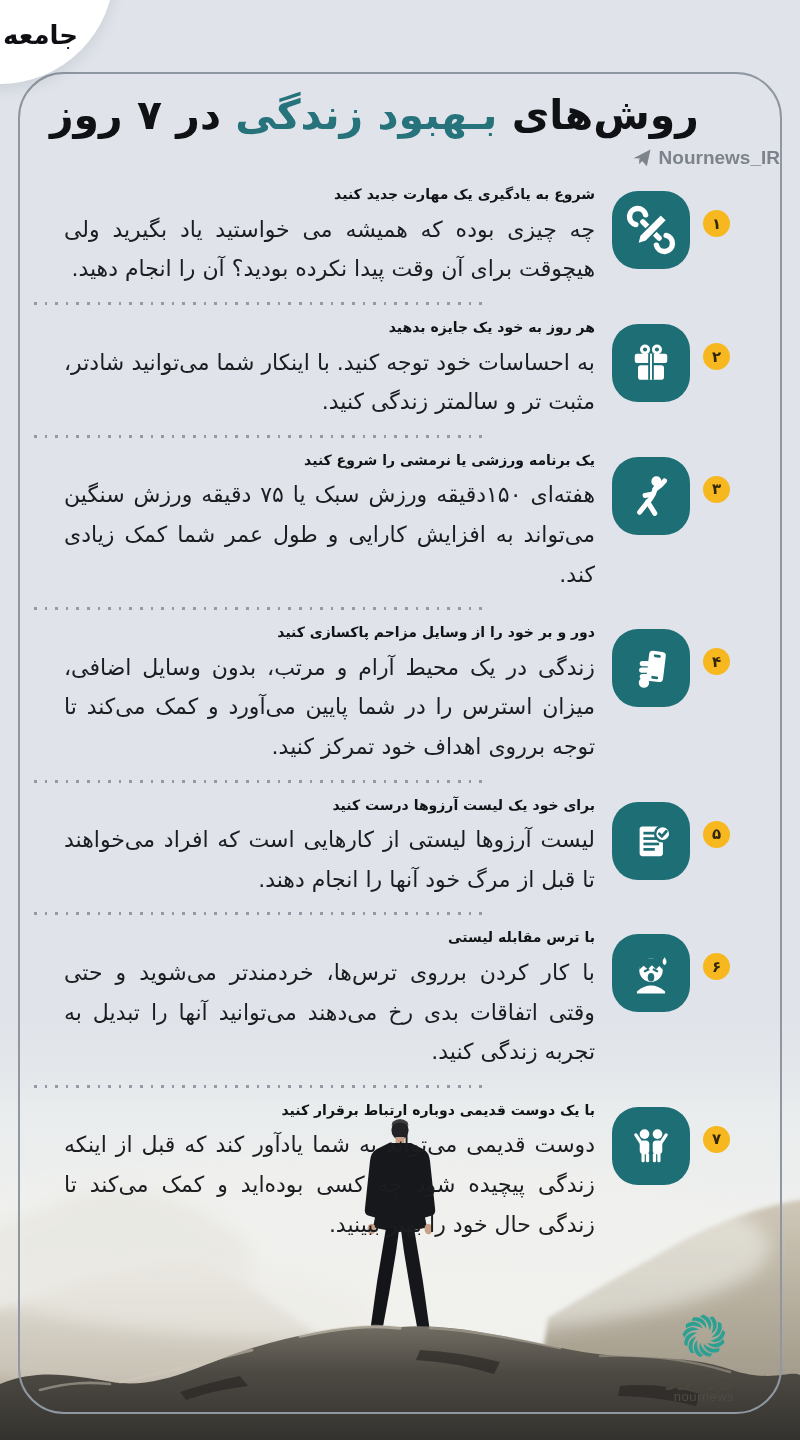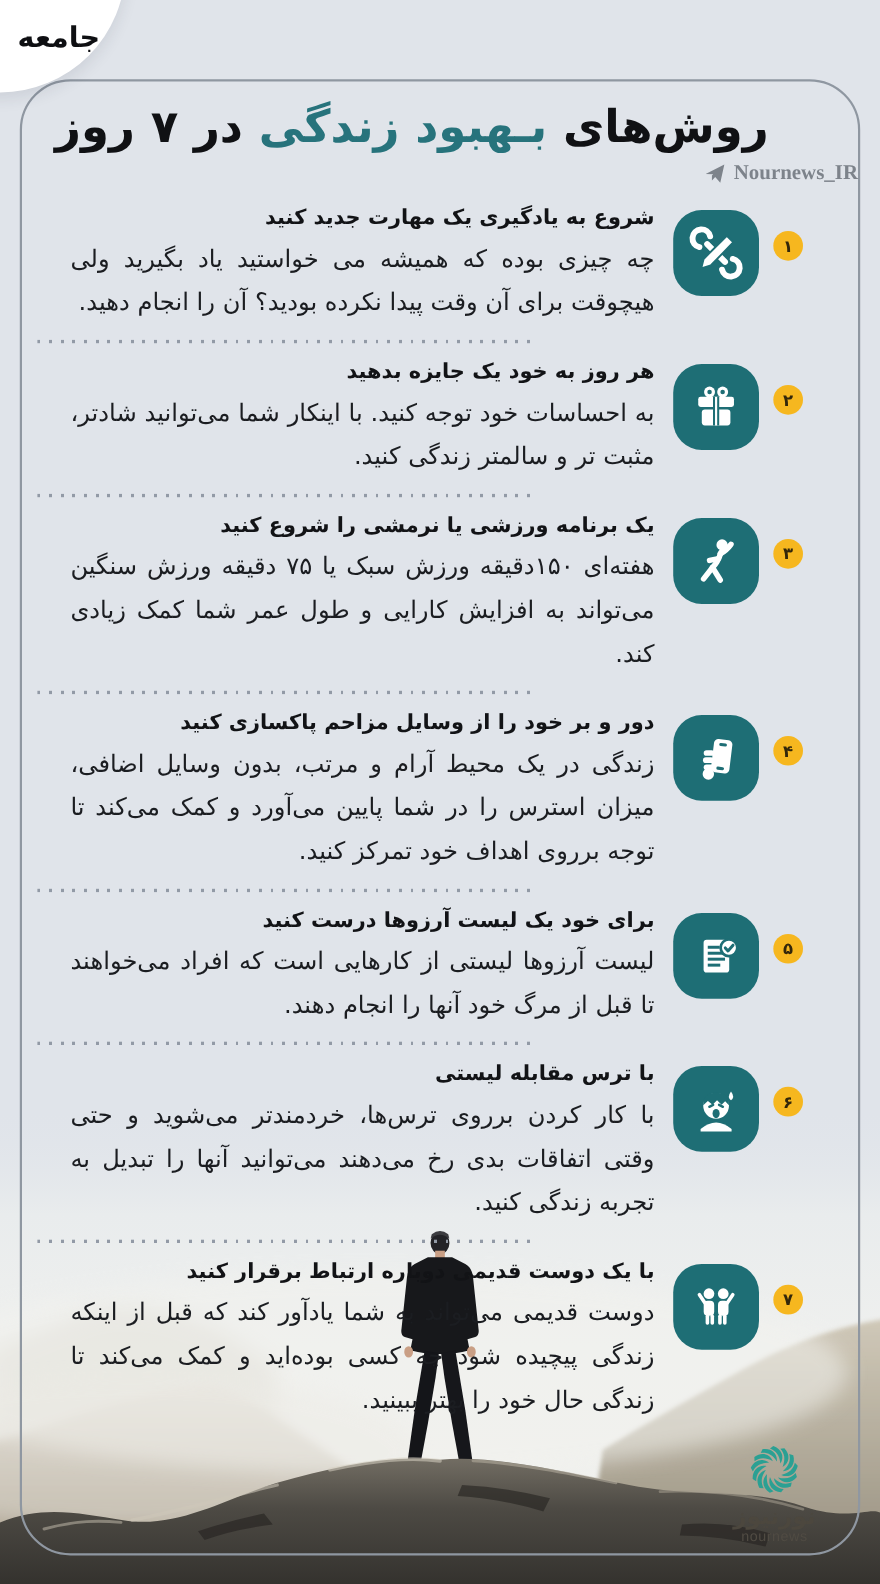--- a/index.html
+++ b/index.html
@@ -19,56 +19,56 @@
     position:absolute;left:20px;right:20px;top:74px;bottom:28px;
     z-index:10;direction:rtl;
   }
   
   .corner-circle{
     position:absolute;left:-114px;top:-144px;width:228px;height:228px;
     border-radius:50%;background:#ffffff;z-index:20;
     box-shadow:0 6px 14px rgba(40,50,70,.10);
   }
   .corner-label{
-    position:absolute;left:16px;top:20px;z-index:21;
+    position:absolute;left:3px;top:20px;z-index:21;
     font-size:26px;font-weight:bold;color:#0e0f12;
   }
   
   .title{
     margin:16px 30px 0 30px;text-align:left;
     font-size:41px;font-weight:bold;color:#101114;line-height:1.25;
     letter-spacing:-.5px;
   }
   .title .accent{color:#27737c;}
   .handle{
     direction:ltr;display:flex;align-items:center;gap:7px;
     width:fit-content;margin:6px 0 0 58px;
     color:#7d838b;font-weight:bold;font-size:19px;
-    font-family:Liberation Serif, serif;
+    font-family:Liberation Sans, sans-serif;
   }
   .handle svg{display:block;}
   
   .items{margin-top:16px;}
   .item{display:flex;align-items:flex-start;padding:0 50px 0 44px;}
   .badge-num{
     flex:0 0 auto;width:27px;height:27px;border-radius:50%;
     background:#f6b71f;color:#33270a;
     display:flex;align-items:center;justify-content:center;
     font-size:15px;font-weight:bold;
     margin-top:25px;margin-left:13px;
   }
   .tile{
     flex:0 0 auto;width:78px;height:78px;border-radius:26px;
     background:#1e6e75;margin-left:17px;margin-top:6px;
     display:flex;align-items:center;justify-content:center;
   }
   .tile svg{width:52px;height:52px;display:block;}
   .txt{flex:1 1 auto;min-width:0;}
   .txt h2{
-    margin:0 0 5px 0;font-size:19px;font-weight:bold;color:#121316;line-height:1.4;
+    margin:0 0 5px 0;font-size:14px;font-weight:bold;color:#121316;line-height:1.4;
   }
   .txt p{
     margin:0;font-size:22px;line-height:1.8;color:#1b1d21;
     text-align:justify;
   }
   .divider{
     height:3px;width:452px;margin:13px auto 13px 14px;margin-right:auto;
     background-image:repeating-linear-gradient(90deg,#929aa6 0 2.6px,transparent 2.6px 10.6px);
   }
   

